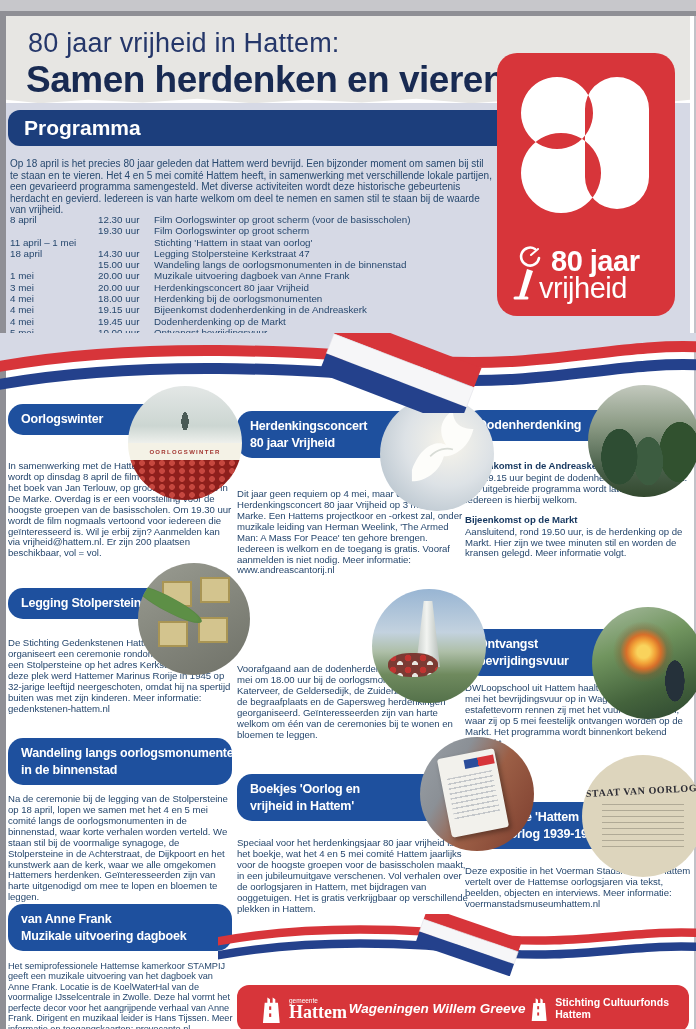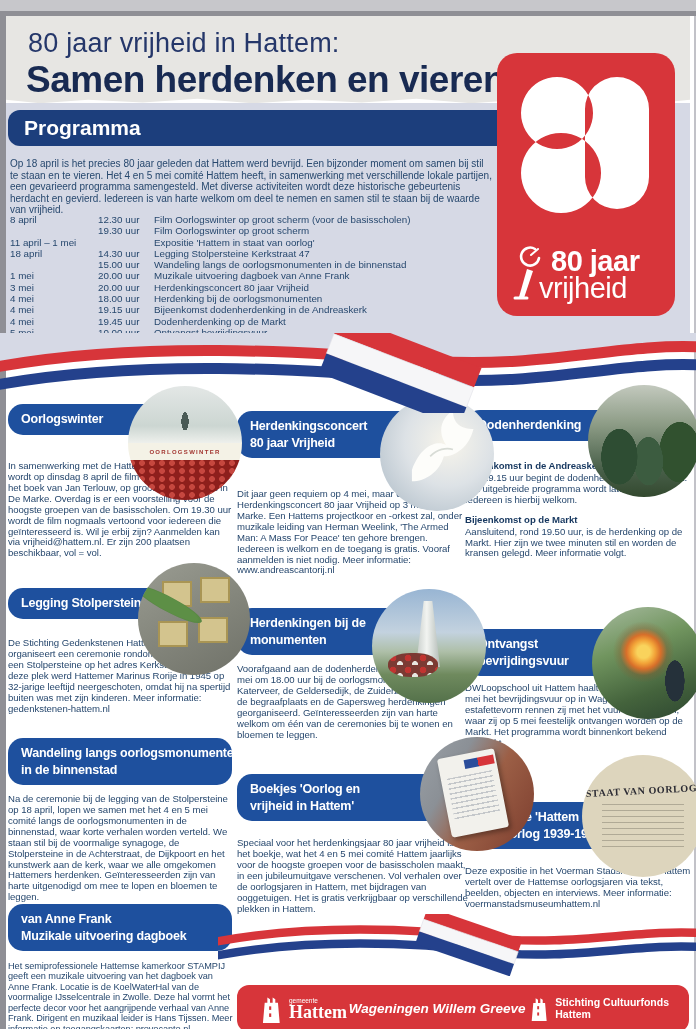--- a/index.html
+++ b/index.html
@@ -110,21 +110,21 @@
         <span class="se">Film Oorlogswinter op groot scherm (voor de basisscholen)</span>
       </div>
     <div class="srow">
         <span class="sd"></span>
         <span class="st">19.30 uur</span>
         <span class="se">Film Oorlogswinter op groot scherm</span>
       </div>
     <div class="srow">
         <span class="sd">11 april – 1 mei</span>
         <span class="st"></span>
-        <span class="se">Expositie 'Hattem in staat van oorlog'</span>
+        <span class="se">Stichting 'Hattem in staat van oorlog'</span>
       </div>
     <div class="srow">
         <span class="sd">18 april</span>
         <span class="st">14.30 uur</span>
         <span class="se">Legging Stolpersteine Kerkstraat 47</span>
       </div>
     <div class="srow">
         <span class="sd"></span>
         <span class="st">15.00 uur</span>
         <span class="se">Wandeling langs de oorlogsmonumenten in de binnenstad</span>
@@ -212,24 +212,20 @@
     <span class="pl">Muzikale uitvoering dagboek</span>
   </div>
   <div class="abody body-sm" style="left:8px;top:950px;width:226px;">Het semiprofessionele Hattemse kamerkoor STAMPIJ geeft een muzikale uitvoering van het dagboek van Anne Frank. Locatie is de KoelWaterHal van de voormalige IJsselcentrale in Zwolle. Deze hal vormt het perfecte decor voor het aangrijpende verhaal van Anne Frank. Dirigent en muzikaal leider is Hans Tijssen. Meer informatie en toegangskaarten: provocanto.nl</div>
 
   <div class="pill" style="left:237px;top:400px;width:224px;">
     <span class="pl">Herdenkingsconcert</span>
     <span class="pl">80 jaar Vrijheid</span>
   </div>
   <div class="abody" style="left:237px;top:478px;width:228px;">Dit jaar geen requiem op 4 mei, maar een Herdenkingsconcert 80 jaar Vrijheid op 3 mei in De Marke. Een Hattems projectkoor en -orkest zal, onder muzikale leiding van Herman Weelink, 'The Armed Man: A Mass For Peace' ten gehore brengen. Iedereen is welkom en de toegang is gratis. Vooraf aanmelden is niet nodig. Meer informatie: www.andreascantorij.nl</div>
 
-  <div class="pill" style="left:237px;top:597px;width:205px;">
-    <span class="pl">Herdenkingen bij de</span>
-    <span class="pl">monumenten</span>
-  </div>
   <div class="abody" style="left:237px;top:653px;width:228px;">Voorafgaand aan de dodenherdenking worden op 4 mei om 18.00 uur bij de oorlogsmonumenten aan het Katerveer, de Geldersedijk, de Zuiderzeestraatweg, de begraafplaats en de Gapersweg herdenkingen georganiseerd. Geïnteresseerden zijn van harte welkom om één van de ceremonies bij te wonen en bloemen te leggen.</div>
 
   <div class="pill" style="left:237px;top:763px;width:215px;">
     <span class="pl">Boekjes 'Oorlog en</span>
     <span class="pl">vrijheid in Hattem'</span>
   </div>
   <div class="abody" style="left:237px;top:827px;width:232px;">Speciaal voor het herdenkingsjaar 80 jaar vrijheid is het boekje, wat het 4 en 5 mei comité Hattem jaarlijks voor de hoogste groepen voor de basisscholen maakt, in een jubileumuitgave verschenen. Vol verhalen over de oorlogsjaren in Hattem, met bijdragen van ooggetuigen. Het is gratis verkrijgbaar op verschillende plekken in Hattem.</div>
 
   <div class="pill" style="left:465px;top:399px;width:225px;">
     <span class="pl">Dodenherdenking</span>

